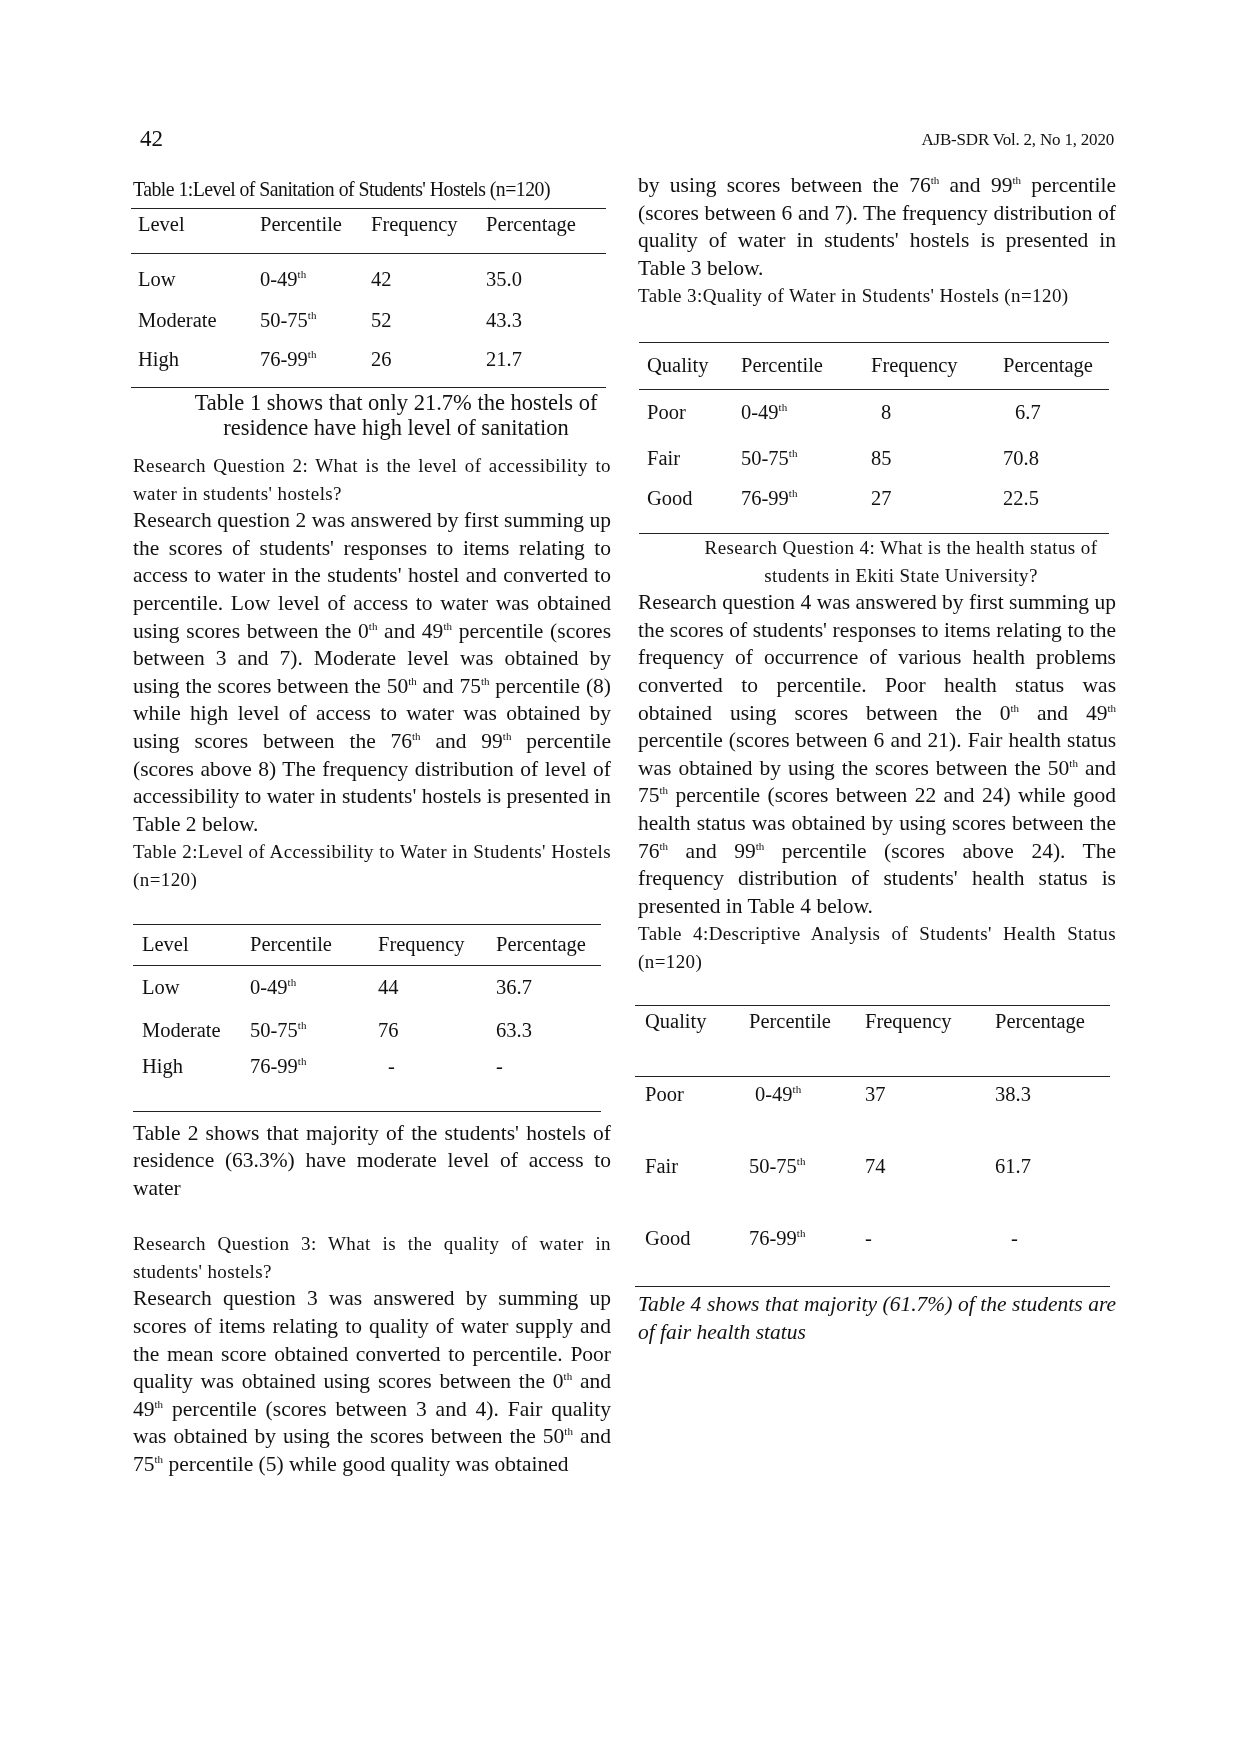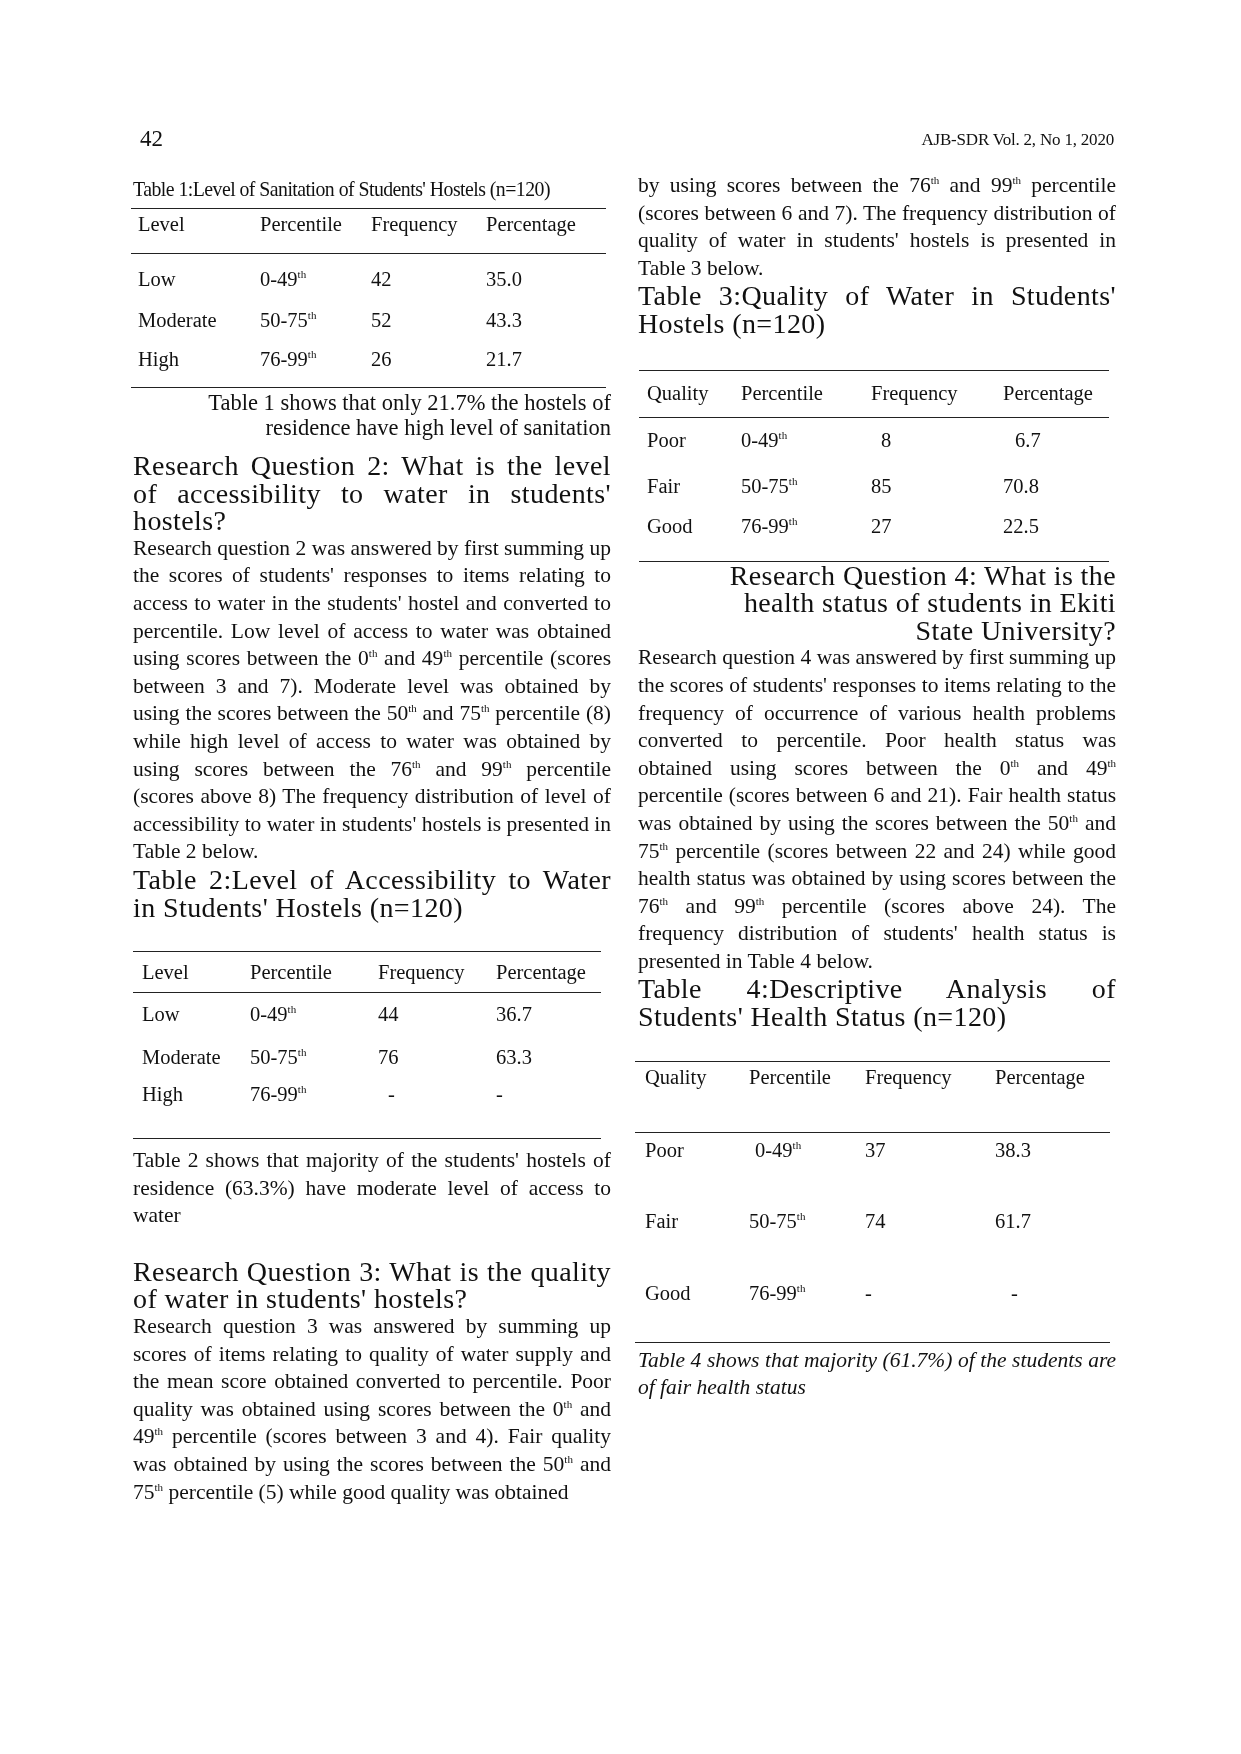--- a/index.html
+++ b/index.html
@@ -9,22 +9,22 @@
     }
     .abs { position: absolute; }
     .page-num { left: 140px; top: 126px; font-size: 23px; }
     .running-head { right: 127px; top: 130px; font-size: 17px; letter-spacing: -0.2px; }
 
     .col { position: absolute; width: 478px; }
     .col-left { left: 133px; top: 176px; }
     .col-right { left: 638px; top: 172px; }
 
     p { margin: 0; font-size: 21.5px; line-height: 27.6px; text-align: justify; }
-    p.left { text-align: right; margin-left: 48px; }
-    .caption { font-size: 28px; line-height: 27.6px; letter-spacing: 0.4px; }
+    p.left { text-align: center; margin-left: 48px; }
+    .caption { font-size: 19px; line-height: 27.6px; letter-spacing: 0.4px; }
     .caption-narrow { font-size: 22px; letter-spacing: -0.6px; transform: scaleX(0.9); transform-origin: left; white-space: nowrap; }
 
     sup { font-size: 11px; vertical-align: super; line-height: 0; }
 
     table { border-collapse: collapse; font-size: 20.5px; width: 100%; }
     table td, table th { font-weight: normal; text-align: left; padding: 0; }
     .tbl-top { border-top: 1.5px solid #222; }
     .tbl-head-bottom { border-bottom: 1.5px solid #222; }
     .tbl-bottom { border-bottom: 1.5px solid #222; }
   </style>

